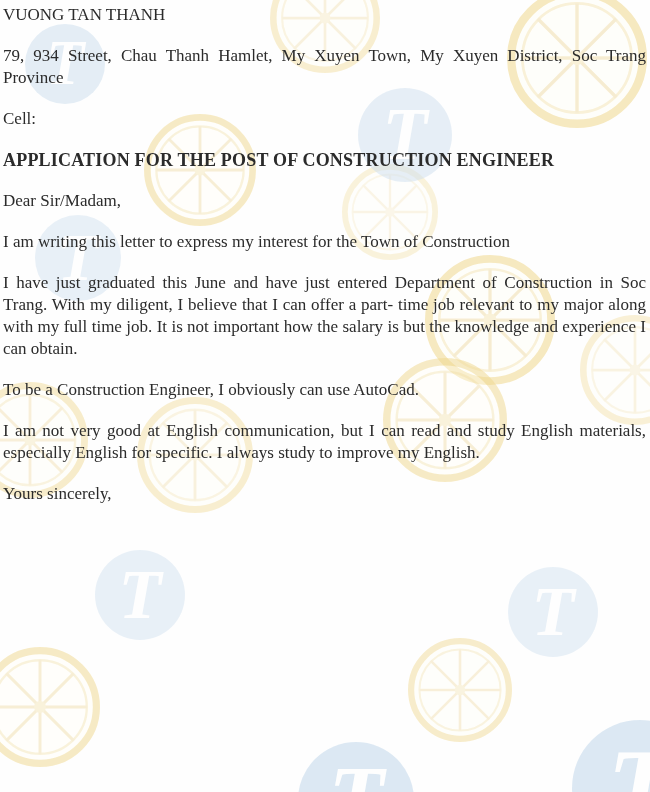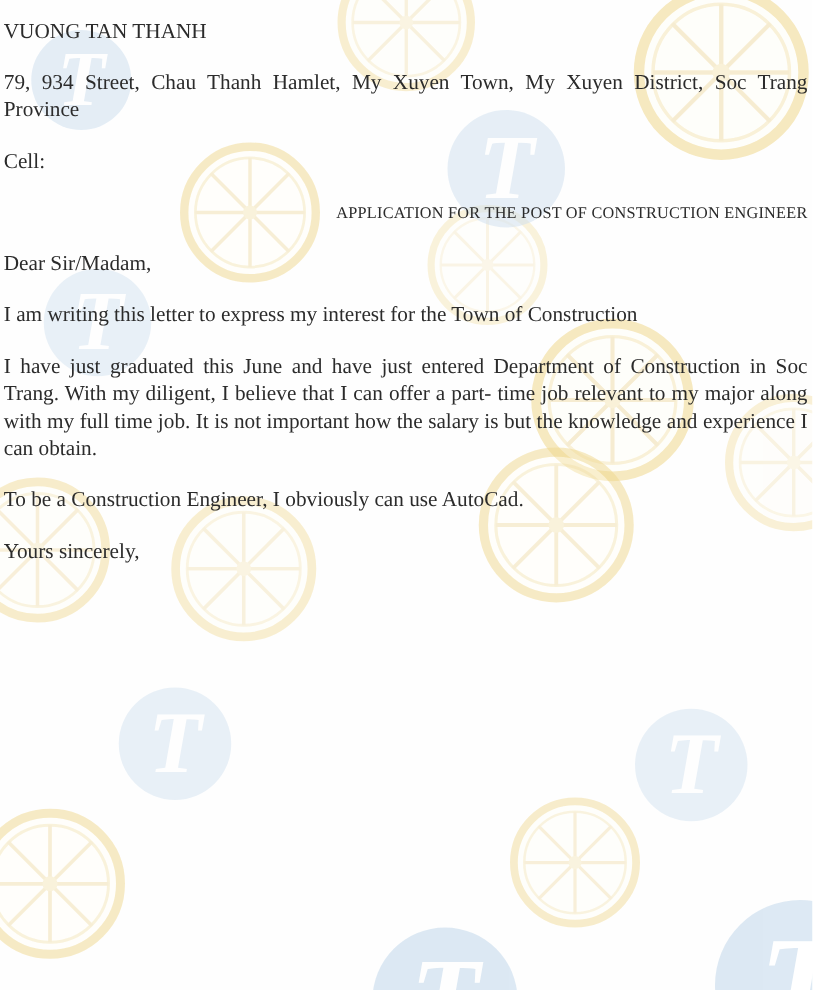--- a/index.html
+++ b/index.html
@@ -24,33 +24,33 @@
     pointer-events: none;
   }
   .content {
     position: relative;
     z-index: 1;
     padding: 0 4px 0 3px;
     font-size: 17px;
     line-height: 22px;
   }
   .content p, .content h1, .content div.line {
-    margin: 14px 0 19px 0;
+    margin: 4px 0 19px 0;
   }
   .sender-name {
     margin: -2px 0 19px 0;
   }
   .address {
     text-align: justify;
   }
   .letter-title {
     margin-top: 46px;
-    font-size: 13px;
-    font-weight: normal;
-    text-align: right;
+    font-size: 18px;
+    font-weight: bold;
+    text-align: left;
     letter-spacing: 0.2px;
     line-height: 22px;
   }
   .justify {
     text-align: justify;
   }
   .signature {
     margin-bottom: 0;
   }
 </style>
@@ -113,20 +113,21 @@
 
     <p>Dear Sir/Madam,</p>
 
     <p>I am writing this letter to express my interest for the Town of Construction</p>
 
 
     <p class="justify">I have just graduated this June and have just entered Department of Construction in Soc Trang. With my diligent, I believe that I can offer a part- time job relevant to my major along with my full time job. It is not important how the salary is but the knowledge and experience I can obtain.</p>
 
     <p>To be a Construction Engineer, I obviously can use AutoCad.</p>
 
+    <p class="justify">I am not very good at English communication, but I can read and study English materials, especially English for specific. I always study to improve my English.</p>
 
 
 
     <p>Yours sincerely,</p>
 
 
   </div>
 </div>
 
 </body></html>

